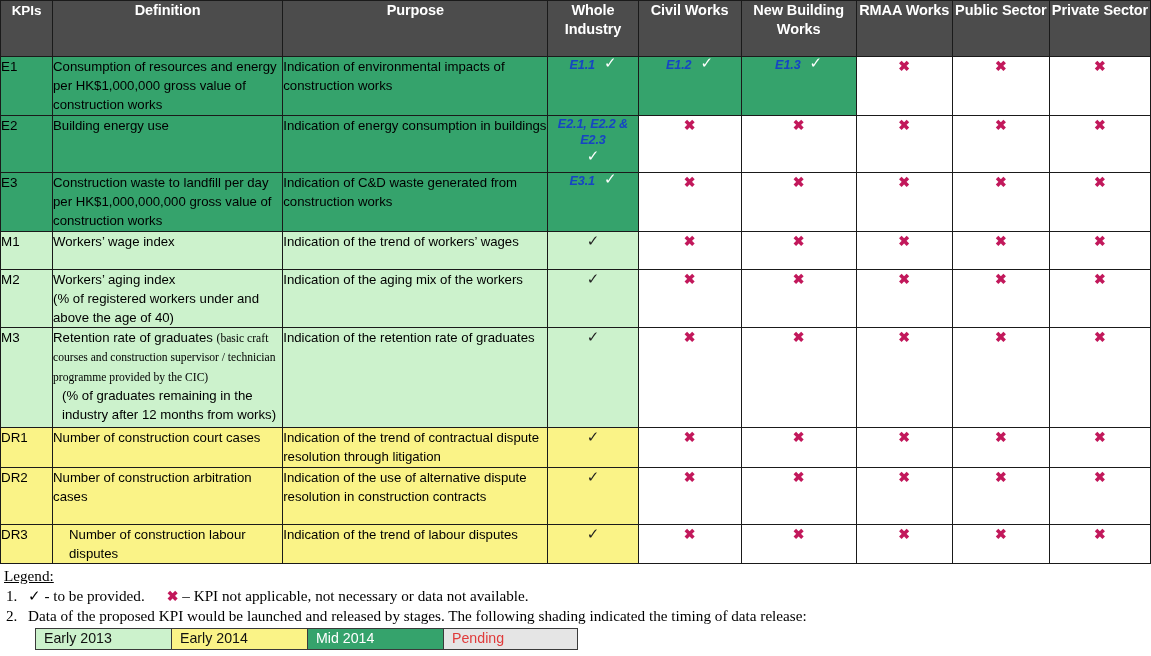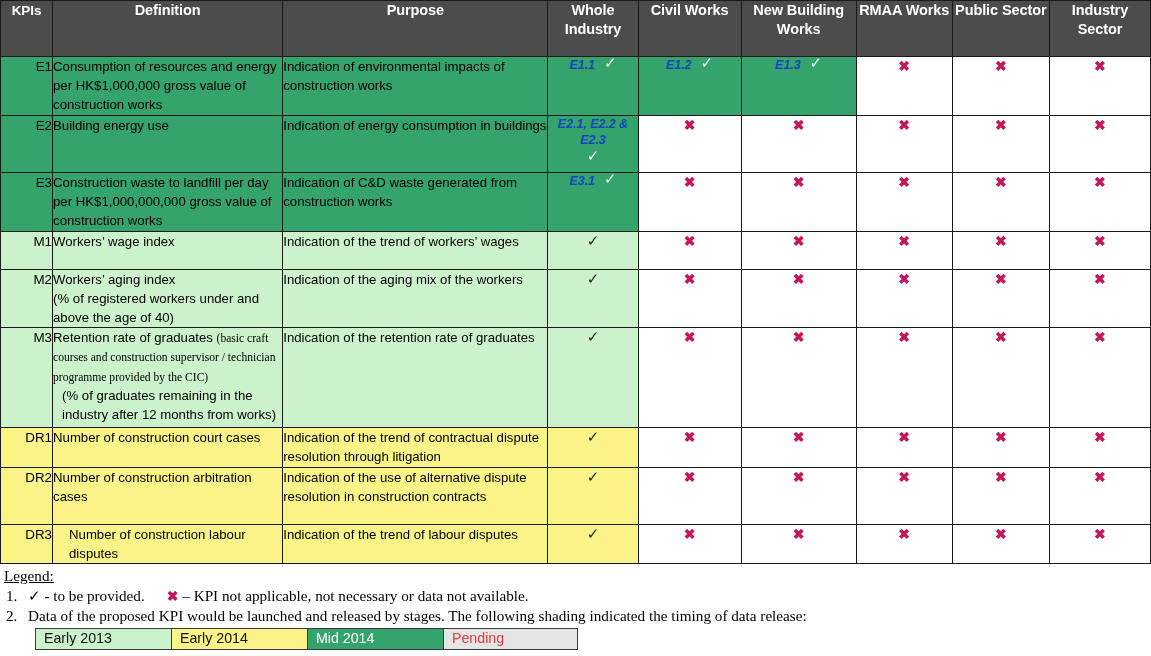--- a/index.html
+++ b/index.html
@@ -49,21 +49,21 @@
     letter-spacing: -0.1px;
   }
   th.h-kpis { font-size: 13.5px; }
 
   
   tbody td {
     font-size: 13.2px;
     line-height: 19.2px;
   }
   td.c-kpi {
-    text-align: right;
+    text-align: left;
     padding-top: 6px;
     font-size: 13.4px;
   }
   td.c-def, td.c-pur {
     padding: 6px 4px 2px 5px;
   }
   td.c-mark {
     text-align: center;
     padding-top: 5px;
   }
@@ -189,21 +189,21 @@
     <thead>
       <tr>
         <th class="h-kpis">KPIs</th>
         <th>Definition</th>
         <th>Purpose</th>
         <th>Whole Industry</th>
         <th>Civil Works</th>
         <th>New Building Works</th>
         <th>RMAA Works</th>
         <th>Public Sector</th>
-        <th>Industry Sector</th>
+        <th>Private Sector</th>
       </tr>
     </thead>
     <tbody id="tbody">
         <tr style="height: 59px;">
           <td class="c-kpi sh-mid2014">E1</td>
           <td class="c-def sh-mid2014">
             <span style="display: block;">Consumption of resources and energy per HK$1,000,000 gross value of construction works</span>
           </td>
           <td class="c-pur sh-mid2014">Indication of environmental impacts of construction works</td>
           <td class="c-mark sh-mid2014">

